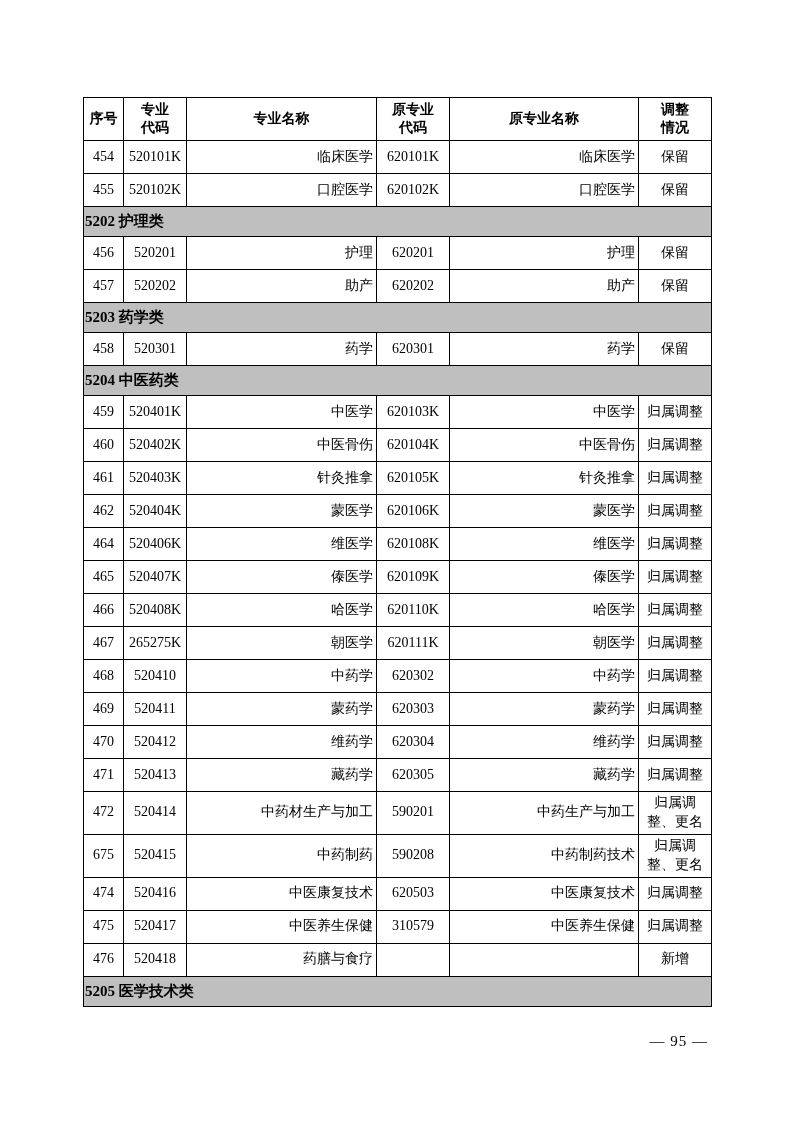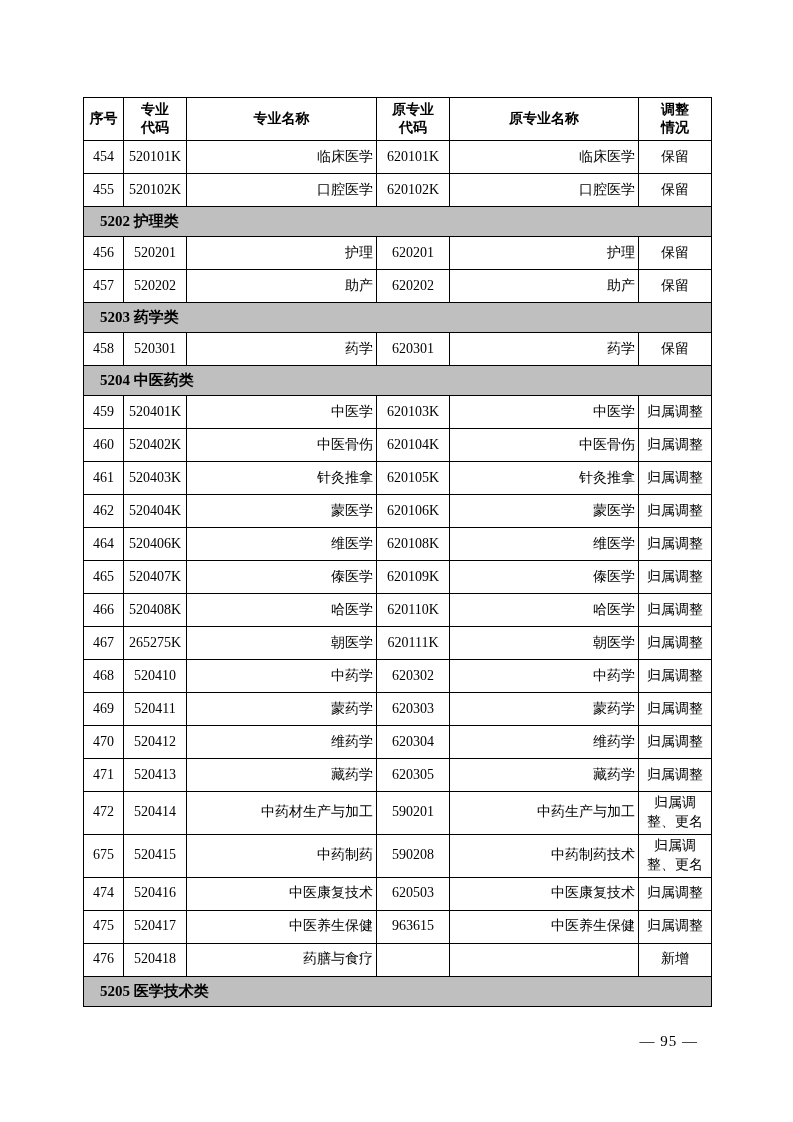--- a/index.html
+++ b/index.html
@@ -46,26 +46,26 @@
   col.c2 { width: 190px; }
   col.c3 { width: 73px; }
   col.c4 { width: 189px; }
   col.c5 { width: 73px; }
   tr.section-row td {
     background: #bfbfbf;
     font-weight: bold;
     font-size: 15px;
     height: 30px;
     text-align: left;
-    padding-left: 16px;
+    padding-left: 1px;
   }
   .page-number {
     position: absolute;
     top: 1033px;
-    right: 95px;
+    right: 85px;
     font-size: 15px;
     letter-spacing: 1px;
   }
 </style>
 </head>
 <body>
 
 <div class="page">
   <table class="doc-table">
     <colgroup>
@@ -256,21 +256,21 @@
           <td class="c1">520416</td>
           <td class="c2">中医康复技术</td>
           <td class="c3">620503</td>
           <td class="c4">中医康复技术</td>
           <td class="c5">归属调整</td>
         </tr>
         <tr>
           <td class="c0">475</td>
           <td class="c1">520417</td>
           <td class="c2">中医养生保健</td>
-          <td class="c3">963615</td>
+          <td class="c3">310579</td>
           <td class="c4">中医养生保健</td>
           <td class="c5">归属调整</td>
         </tr>
         <tr>
           <td class="c0">476</td>
           <td class="c1">520418</td>
           <td class="c2">药膳与食疗</td>
           <td class="c3"></td>
           <td class="c4"></td>
           <td class="c5">新增</td>

